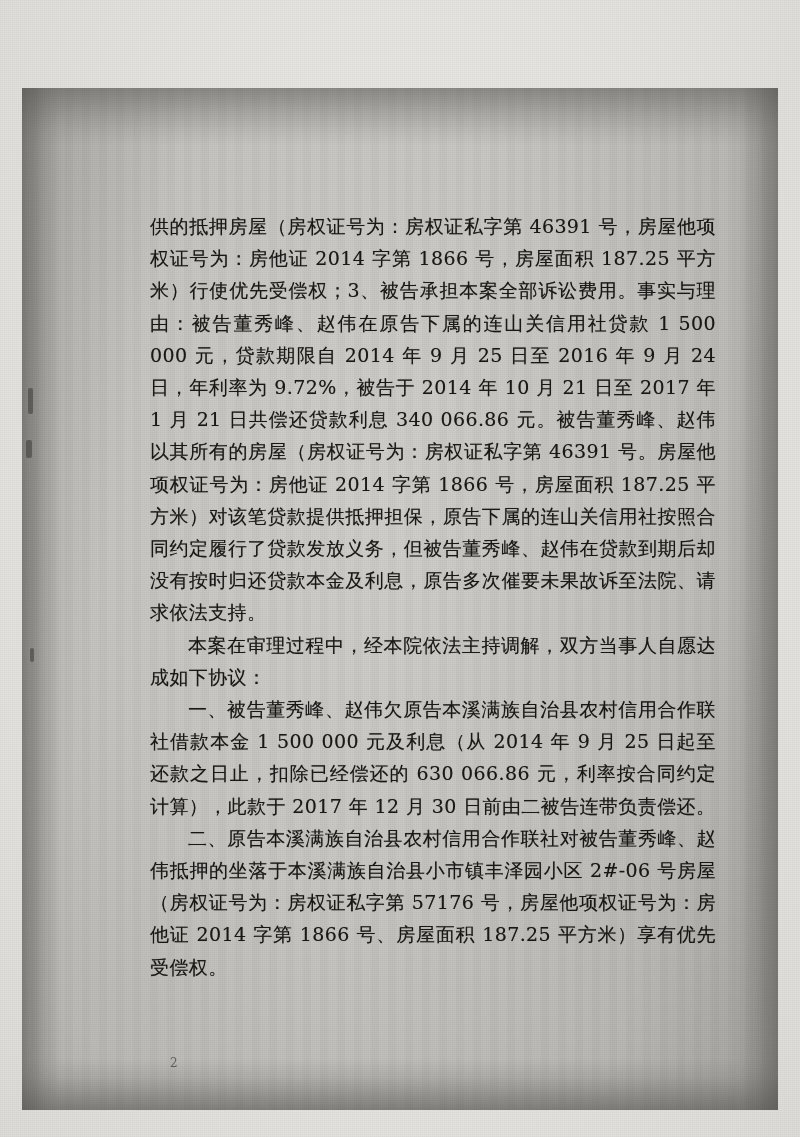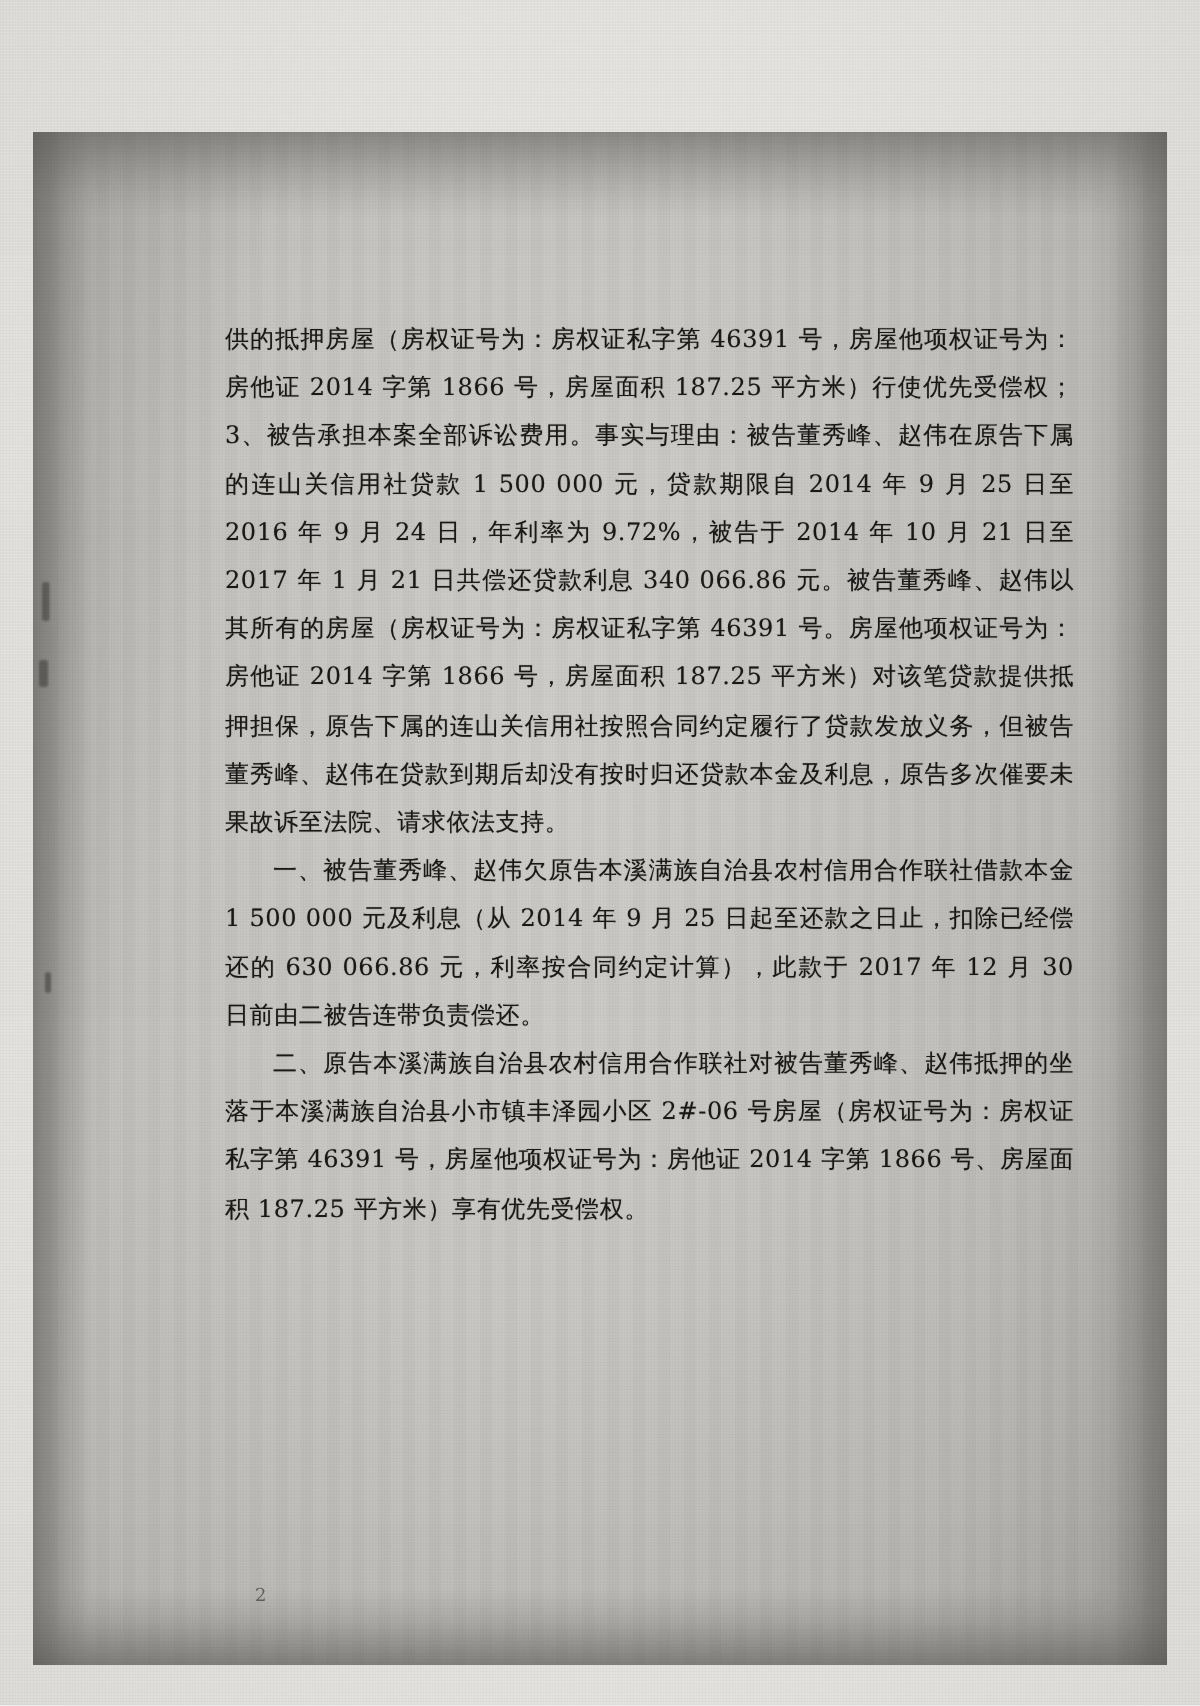--- a/index.html
+++ b/index.html
@@ -111,21 +111,21 @@
     filter: blur(0.6px);
   }
 
   
   #body-text {
     position: absolute;
     left: 128px;
     top: 122px;
     width: 566px;
     color: #211f1d;
-    font-size: 16px;
+    font-size: 19px;
     line-height: 32.2px;
     letter-spacing: 0.4px;
     text-align: justify;
     text-justify: inter-ideograph;
     font-family: "DejaVu Serif", "Liberation Serif", serif;
     text-shadow: 0 0 0.7px rgba(0,0,0,0.45);
     mix-blend-mode: multiply;
   }
   #body-text p {
     margin: 0 0 0 0;
@@ -160,20 +160,21 @@
     <div class="smudge-bottom"></div>
     <div class="smudge-left"></div>
     <div class="smudge-right"></div>
 
     <div class="edge-mark" style="left:6px; top:300px; width:5px; height:26px;"></div>
     <div class="edge-mark" style="left:4px; top:352px; width:6px; height:18px;"></div>
     <div class="edge-mark" style="left:8px; top:560px; width:4px; height:14px;"></div>
 
     <div id="body-text">
       <p class="para-body">供的抵押房屋（房权证号为：房权证私字第 46391 号，房屋他项权证号为：房他证 2014 字第 1866 号，房屋面积 187.25 平方米）行使优先受偿权；3、被告承担本案全部诉讼费用。事实与理由：被告董秀峰、赵伟在原告下属的连山关信用社贷款 1 500 000 元，贷款期限自 2014 年 9 月 25 日至 2016 年 9 月 24 日，年利率为 9.72%，被告于 2014 年 10 月 21 日至 2017 年 1 月 21 日共偿还贷款利息 340 066.86 元。被告董秀峰、赵伟以其所有的房屋（房权证号为：房权证私字第 46391 号。房屋他项权证号为：房他证 2014 字第 1866 号，房屋面积 187.25 平方米）对该笔贷款提供抵押担保，原告下属的连山关信用社按照合同约定履行了贷款发放义务，但被告董秀峰、赵伟在贷款到期后却没有按时归还贷款本金及利息，原告多次催要未果故诉至法院、请求依法支持。</p>
+      <p class="para-body para-indent">本案在审理过程中，经本院依法主持调解，双方当事人自愿达成如下协议：</p>
       <p class="para-body para-indent">一、被告董秀峰、赵伟欠原告本溪满族自治县农村信用合作联社借款本金 1 500 000 元及利息（从 2014 年 9 月 25 日起至还款之日止，扣除已经偿还的 630 066.86 元，利率按合同约定计算），此款于 2017 年 12 月 30 日前由二被告连带负责偿还。</p>
-      <p class="para-body para-indent">二、原告本溪满族自治县农村信用合作联社对被告董秀峰、赵伟抵押的坐落于本溪满族自治县小市镇丰泽园小区 2#-06 号房屋（房权证号为：房权证私字第 46391 号，房屋他项权证号为：房他证 2014 字第 1866 号、房屋面积 187.25 平方米）享有优先受偿权。</p>
+      <p class="para-body para-indent">二、原告本溪满族自治县农村信用合作联社对被告董秀峰、赵伟抵押的坐落于本溪满族自治县小市镇丰泽园小区 2#-06 号房屋（房权证号为：房权证私字第 57176 号，房屋他项权证号为：房他证 2014 字第 1866 号、房屋面积 187.25 平方米）享有优先受偿权。</p>
     </div>
 
     <div id="page-number">2</div>
   </div>
 
 </div>
 
 </body></html>

